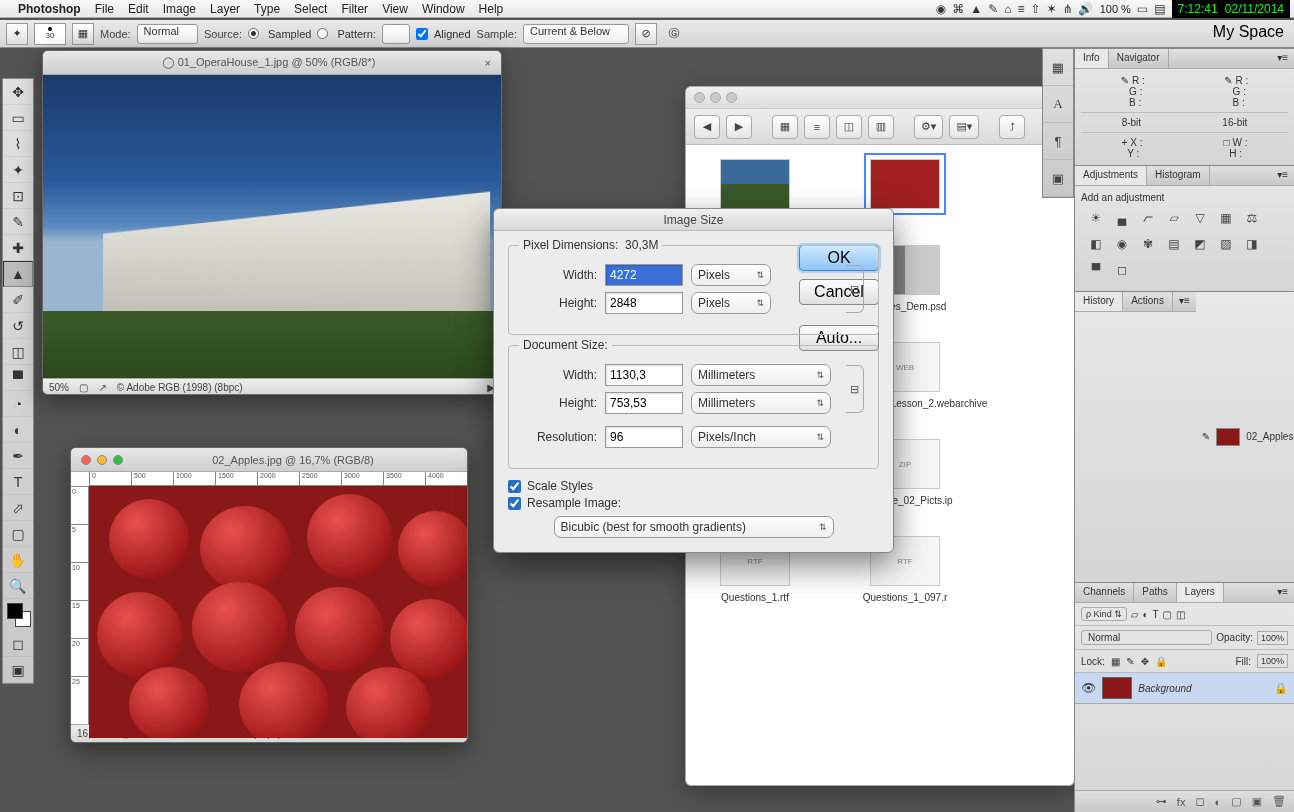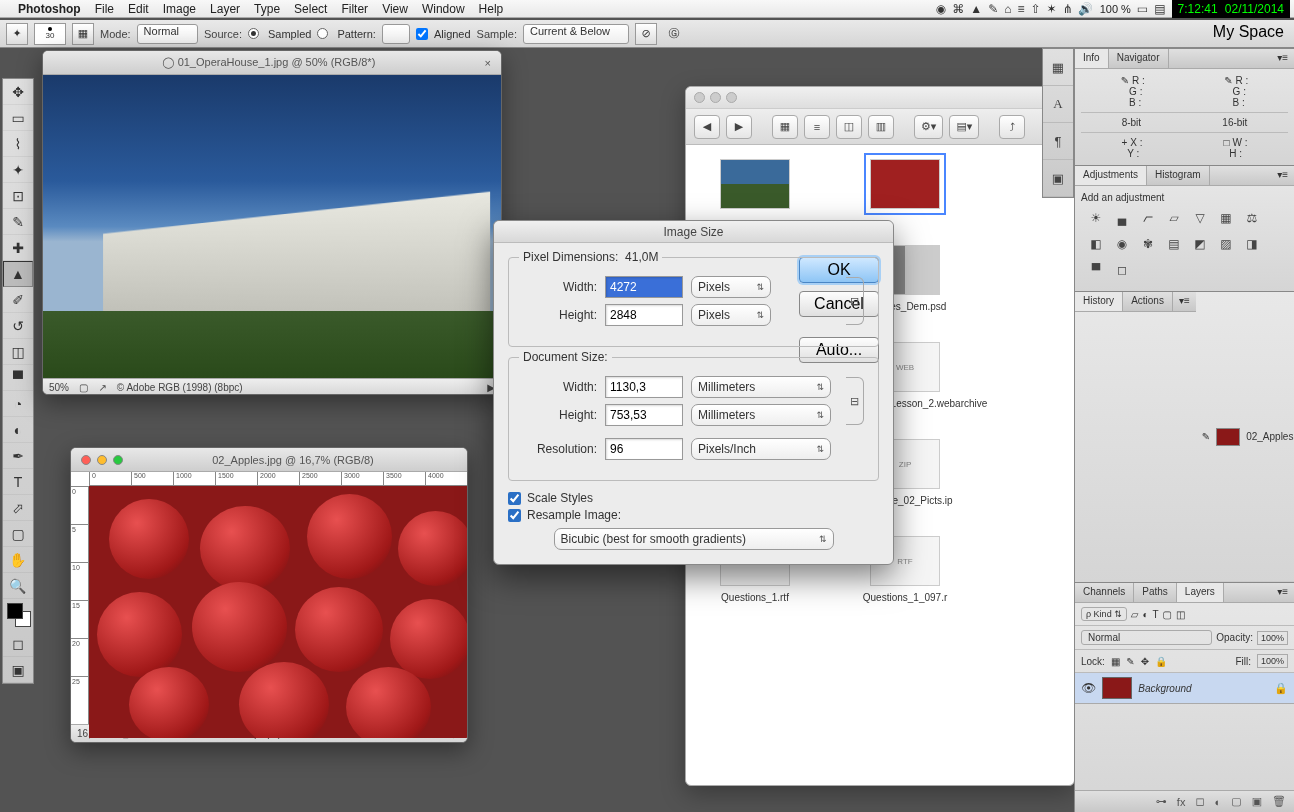--- a/index.html
+++ b/index.html
@@ -323,31 +323,31 @@
   </div>
   <div class="status">
     <span>16,67%</span>
     <span>▢</span>
     <span>↗</span>
     <span>sRGB IEC61966-2.1 (8bpc)</span>
     <span style="margin-left:auto">▶</span>
   </div>
 </div>
 
-<div class="dialog" style="top:220px; left:493px; width:401px;">
+<div class="dialog" style="top:208px; left:493px; width:401px;">
   <div class="titlebar"><span>Image Size</span></div>
   <div class="body">
     <div class="btns">
       <button class="btn primary">OK</button>
       <button class="btn">Cancel</button>
       <div style="height:4px"></div>
       <button class="btn">Auto...</button>
     </div>
     <fieldset>
-      <div class="flabel"><span>Pixel Dimensions:</span>&nbsp;&nbsp;<span>41,0M</span></div>
+      <div class="flabel"><span>Pixel Dimensions:</span>&nbsp;&nbsp;<span>30,3M</span></div>
       <div style="display:flex;align-items:center">
         <div style="flex:1">
           <div class="row">
               <label>Width:</label>
             <input type="text" value="4272" id="pxw" style="background: rgb(58, 111, 216); color: rgb(255, 255, 255);">
             <div class="unit" style="width:80px">
                 <span>Pixels</span>
               </div>
           </div>
           <div class="row">

